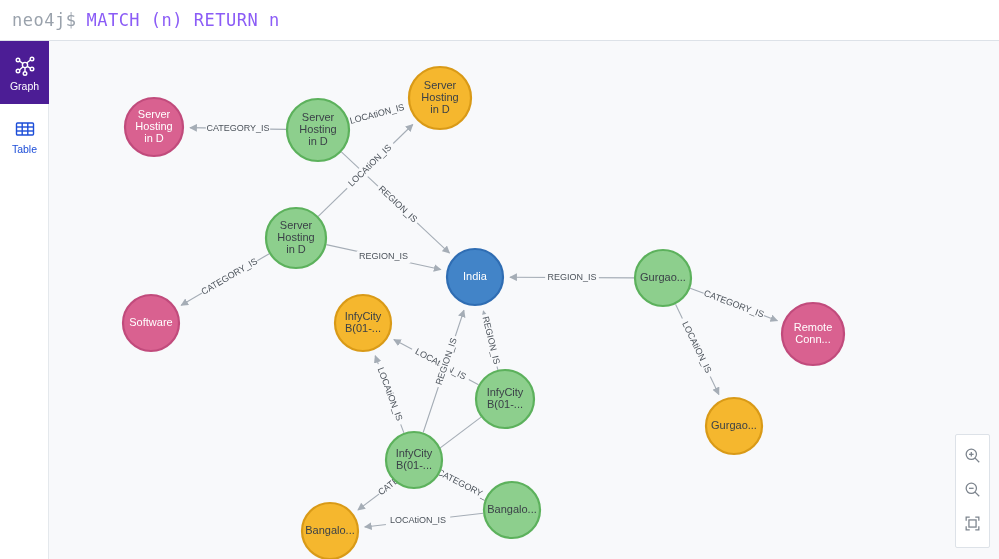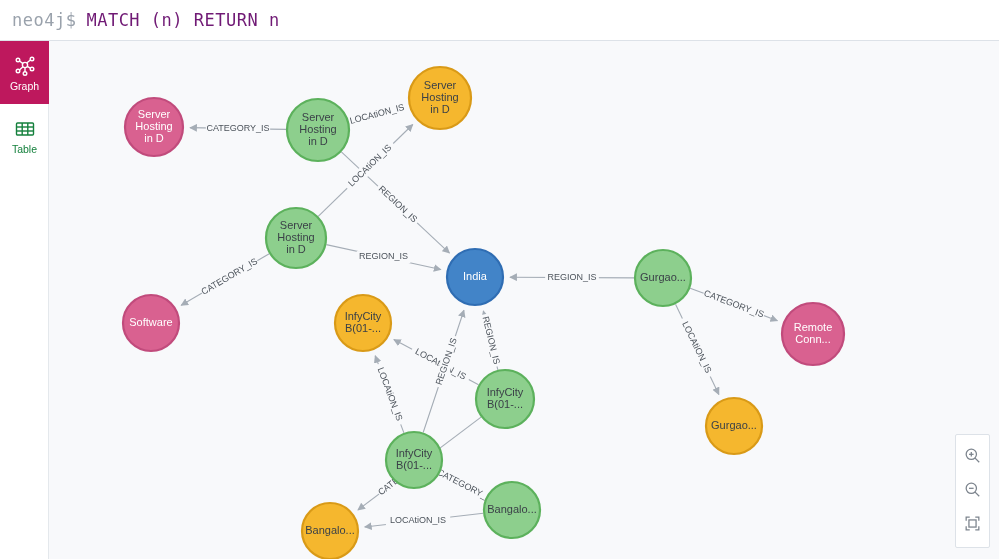--- a/index.html
+++ b/index.html
@@ -19,37 +19,37 @@
     background: #ffffff;
     border-bottom: 1px solid #dde2e8;
     display: flex; align-items: center;
     padding-left: 12px;
     font-family: "DejaVu Sans Mono", monospace;
     font-size: 17px;
     letter-spacing: 0.5px;
     white-space: nowrap;
   }
   #query-prompt { color: #9aa2ac; margin-right: 10px; }
-  #query-text { color: #701a75; }
+  #query-text { color: #8b5cf6; }
 
   
   #sidebar {
     position: absolute; left: 0; top: 41px;
     width: 49px; height: 518px;
     background: #ffffff;
     border-right: 1px solid #e4e8ec;
   }
   .side-item {
     width: 49px; height: 63px;
     display: flex; flex-direction: column;
     align-items: center; justify-content: center;
-    color: #15803d; cursor: pointer;
+    color: #1d4ed8; cursor: pointer;
     gap: 3px;
   }
-  .side-item.active { background: #be185d; color: #ffffff; }
+  .side-item.active { background: #4c1d95; color: #ffffff; }
   .side-label { font-size: 10.5px; line-height: 11px; }
   .side-icon { width: 24px; height: 24px; display: block; }
 
   
   #graph-canvas {
     position: absolute; left: 49px; top: 41px;
     width: 950px; height: 518px;
     background: #f8f9fb;
     overflow: hidden;
   }

